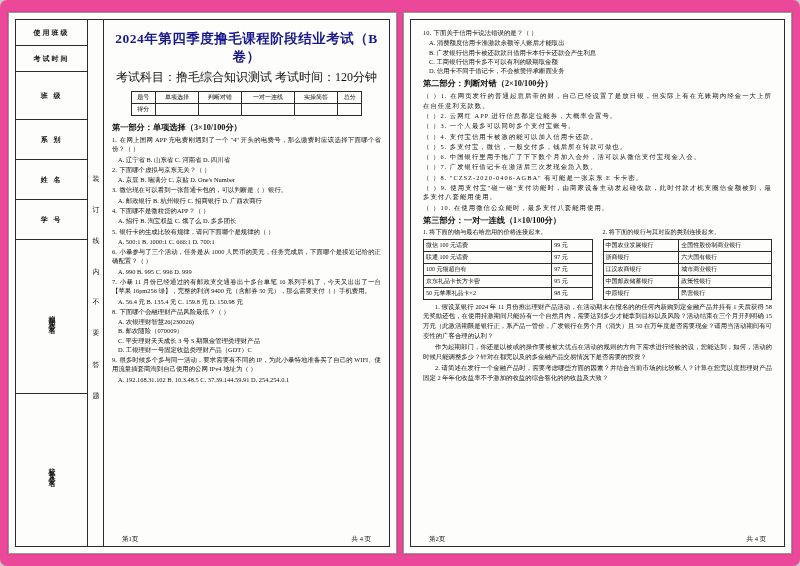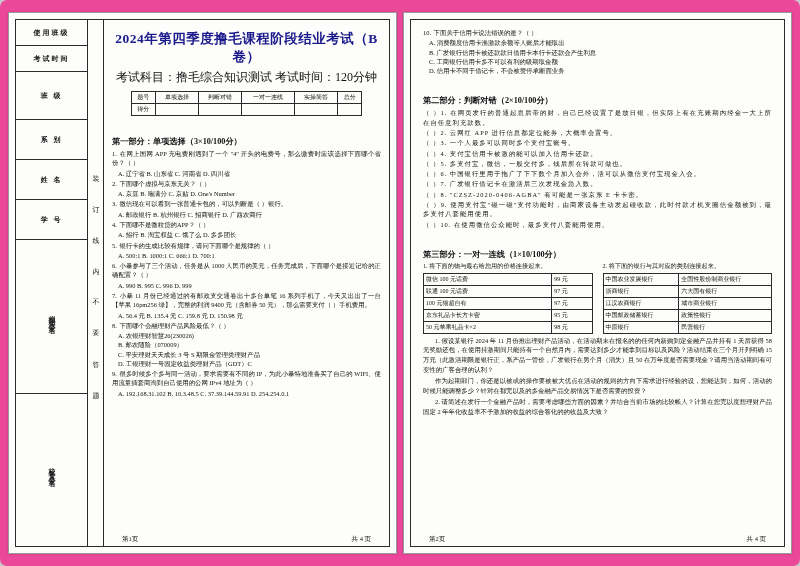--- a/index.html
+++ b/index.html
@@ -108,21 +108,21 @@
     border:1px solid #2b2b2b;
     height:11px;
     text-align:center;
     font-weight:normal;
     color:#111;
     padding:0 1px;
   }
   .sec-head{
     font-size:8.2px;
     font-weight:bold;
-    margin:20px 0 2px 0;
+    margin:3px 0 2px 0;
     color:#111;
   }
   .q{
     font-size:6.4px;
     line-height:1.45;
     color:#111;
     margin:0 0 1px 0;
     text-align:justify;
   }
   .q .num{margin-right:1px;}

